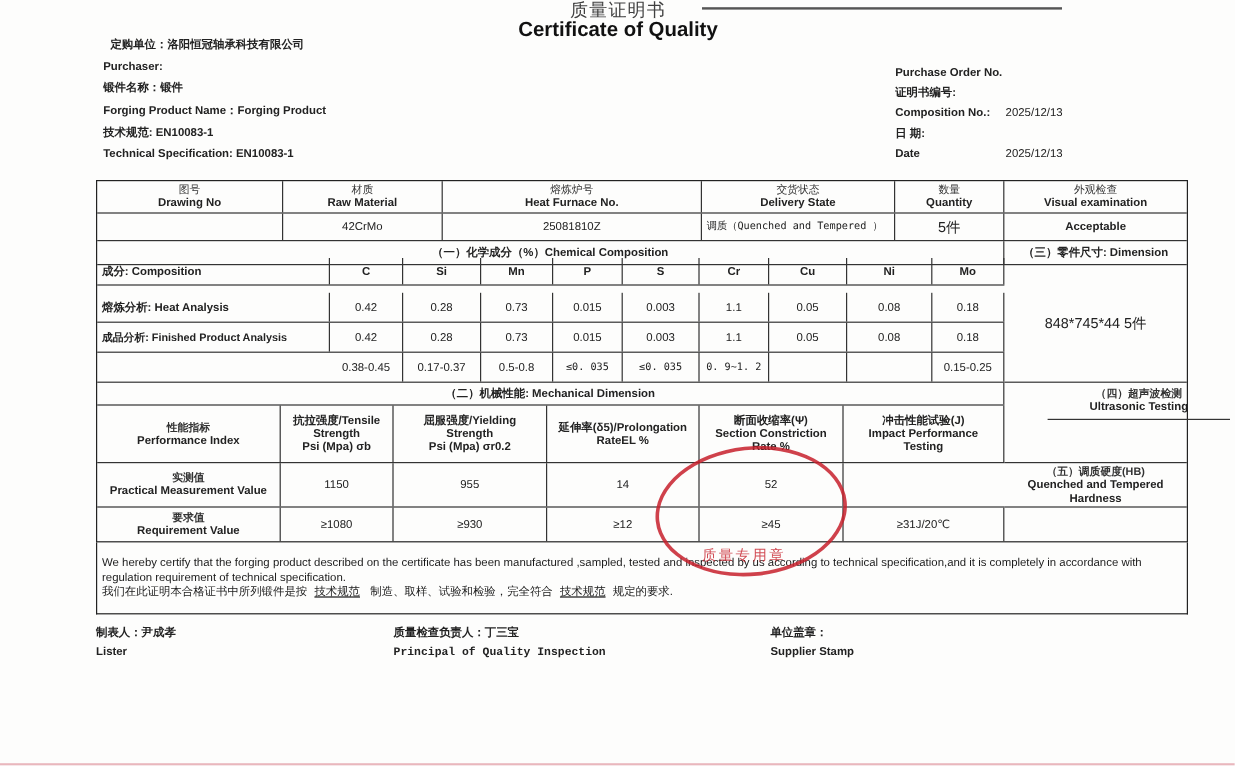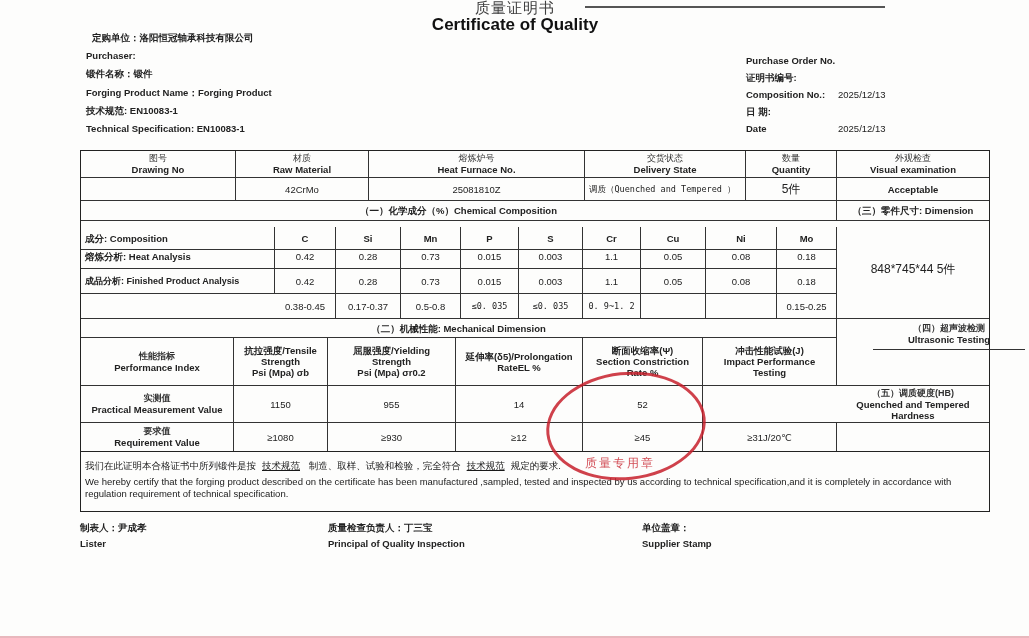--- a/index.html
+++ b/index.html
@@ -90,21 +90,21 @@
     <div class="cell left" style="left:504px;width:161px;font-family:'DejaVu Sans Mono',monospace;font-size:8.5px;">调质（Quenched and Tempered ）</div>
     <div class="cell" style="left:665px;width:91px;font-size:12px;">5件</div>
     <div class="cell noborder b" style="left:756px;width:152px;">Acceptable</div>
   </div>
 
   <div class="row" style="top:50px;height:20px;width:908px;">
     <div class="cell sectitle" style="left:0;width:756px;">（一）化学成分（%）Chemical Composition</div>
     <div class="cell noborder b" style="left:756px;width:152px;">（三）零件尺寸: Dimension</div>
   </div>
 
-  <div class="row" style="top:76px;height:23px;width:756px;">
+  <div class="row" style="top:64px;height:23px;width:756px;">
     <div class="cell left b" style="left:0;width:194px;">成分: Composition</div>
     <div class="cell b" style="left:194px;width:61px;">C</div>
     <div class="cell b" style="left:255px;width:65px;">Si</div>
     <div class="cell b" style="left:320px;width:60px;">Mn</div>
     <div class="cell b" style="left:380px;width:58px;">P</div>
     <div class="cell b" style="left:438px;width:64px;">S</div>
     <div class="cell b" style="left:502px;width:58px;">Cr</div>
     <div class="cell b" style="left:560px;width:65px;">Cu</div>
     <div class="cell b" style="left:625px;width:71px;">Ni</div>
     <div class="cell b" style="left:696px;width:60px;">Mo</div>
@@ -213,35 +213,35 @@
       </div>
     <div class="cell" style="left:153px;width:94px;">≥1080</div>
     <div class="cell" style="left:247px;width:128px;">≥930</div>
     <div class="cell" style="left:375px;width:127px;">≥12</div>
     <div class="cell" style="left:502px;width:120px;">≥45</div>
     <div class="cell" style="left:622px;width:134px;">≥31J/20℃</div>
   </div>
 </div>
 
 <div class="statement">
+  <div style="margin-top:4px;">We hereby certify that the forging product described on the certificate has been manufactured ,sampled, tested and inspected by us according to technical specification,and it is completely in accordance with regulation requirement of technical specification.</div>
   <div>
     <span>我们在此证明本合格证书中所列锻件是按</span><span class="u">技术规范</span>
     <span>制造、取样、试验和检验，完全符合</span><span class="u">技术规范</span><span>规定的要求.</span>
   </div>
-  <div style="margin-top:4px;">We hereby certify that the forging product described on the certificate has been manufactured ,sampled, tested and inspected by us according to technical specification,and it is completely in accordance with regulation requirement of technical specification.</div>
 </div>
 
 <div class="stamp"></div>
 <div class="abs stamp-text">质量专用章</div>
 
 <div class="abs sig" style="left:80px;top:520px;">
   <div>制表人：尹成孝</div>
   <div>Lister</div>
 </div>
-<div class="abs sig" style="left:328px;top:520px;">
+<div class="abs sig" style="left:328px;top:520px;font-family:Liberation Mono, monospace;">
   <div>质量检查负责人：丁三宝</div>
   <div>Principal of Quality Inspection</div>
 </div>
 <div class="abs sig" style="left:642px;top:520px;">
   <div>单位盖章：</div>
   <div>Supplier Stamp</div>
 </div>
 
 <div class="abs bottom-bar"></div>
 

